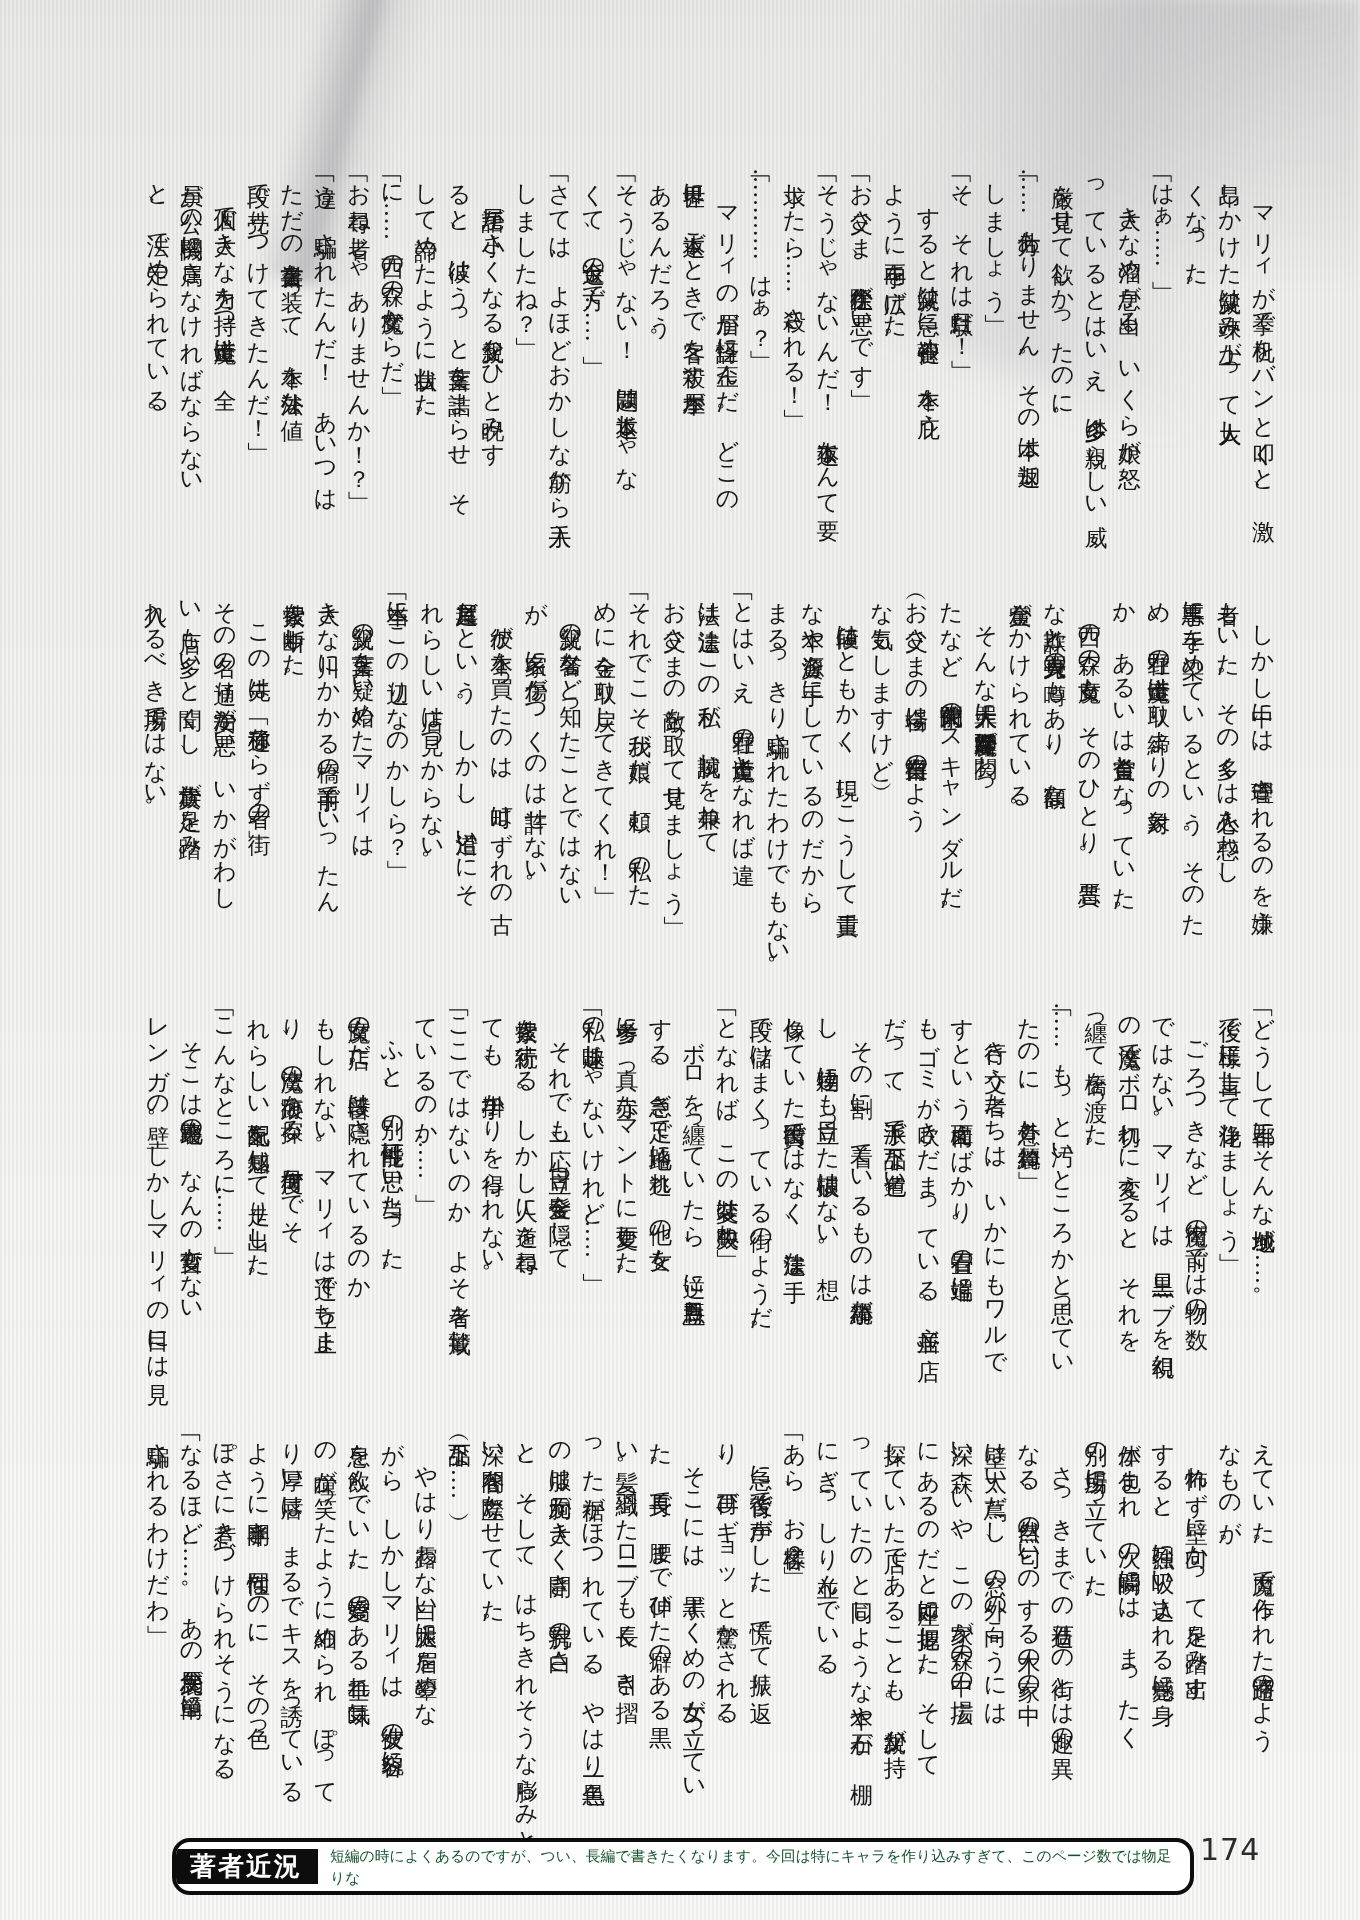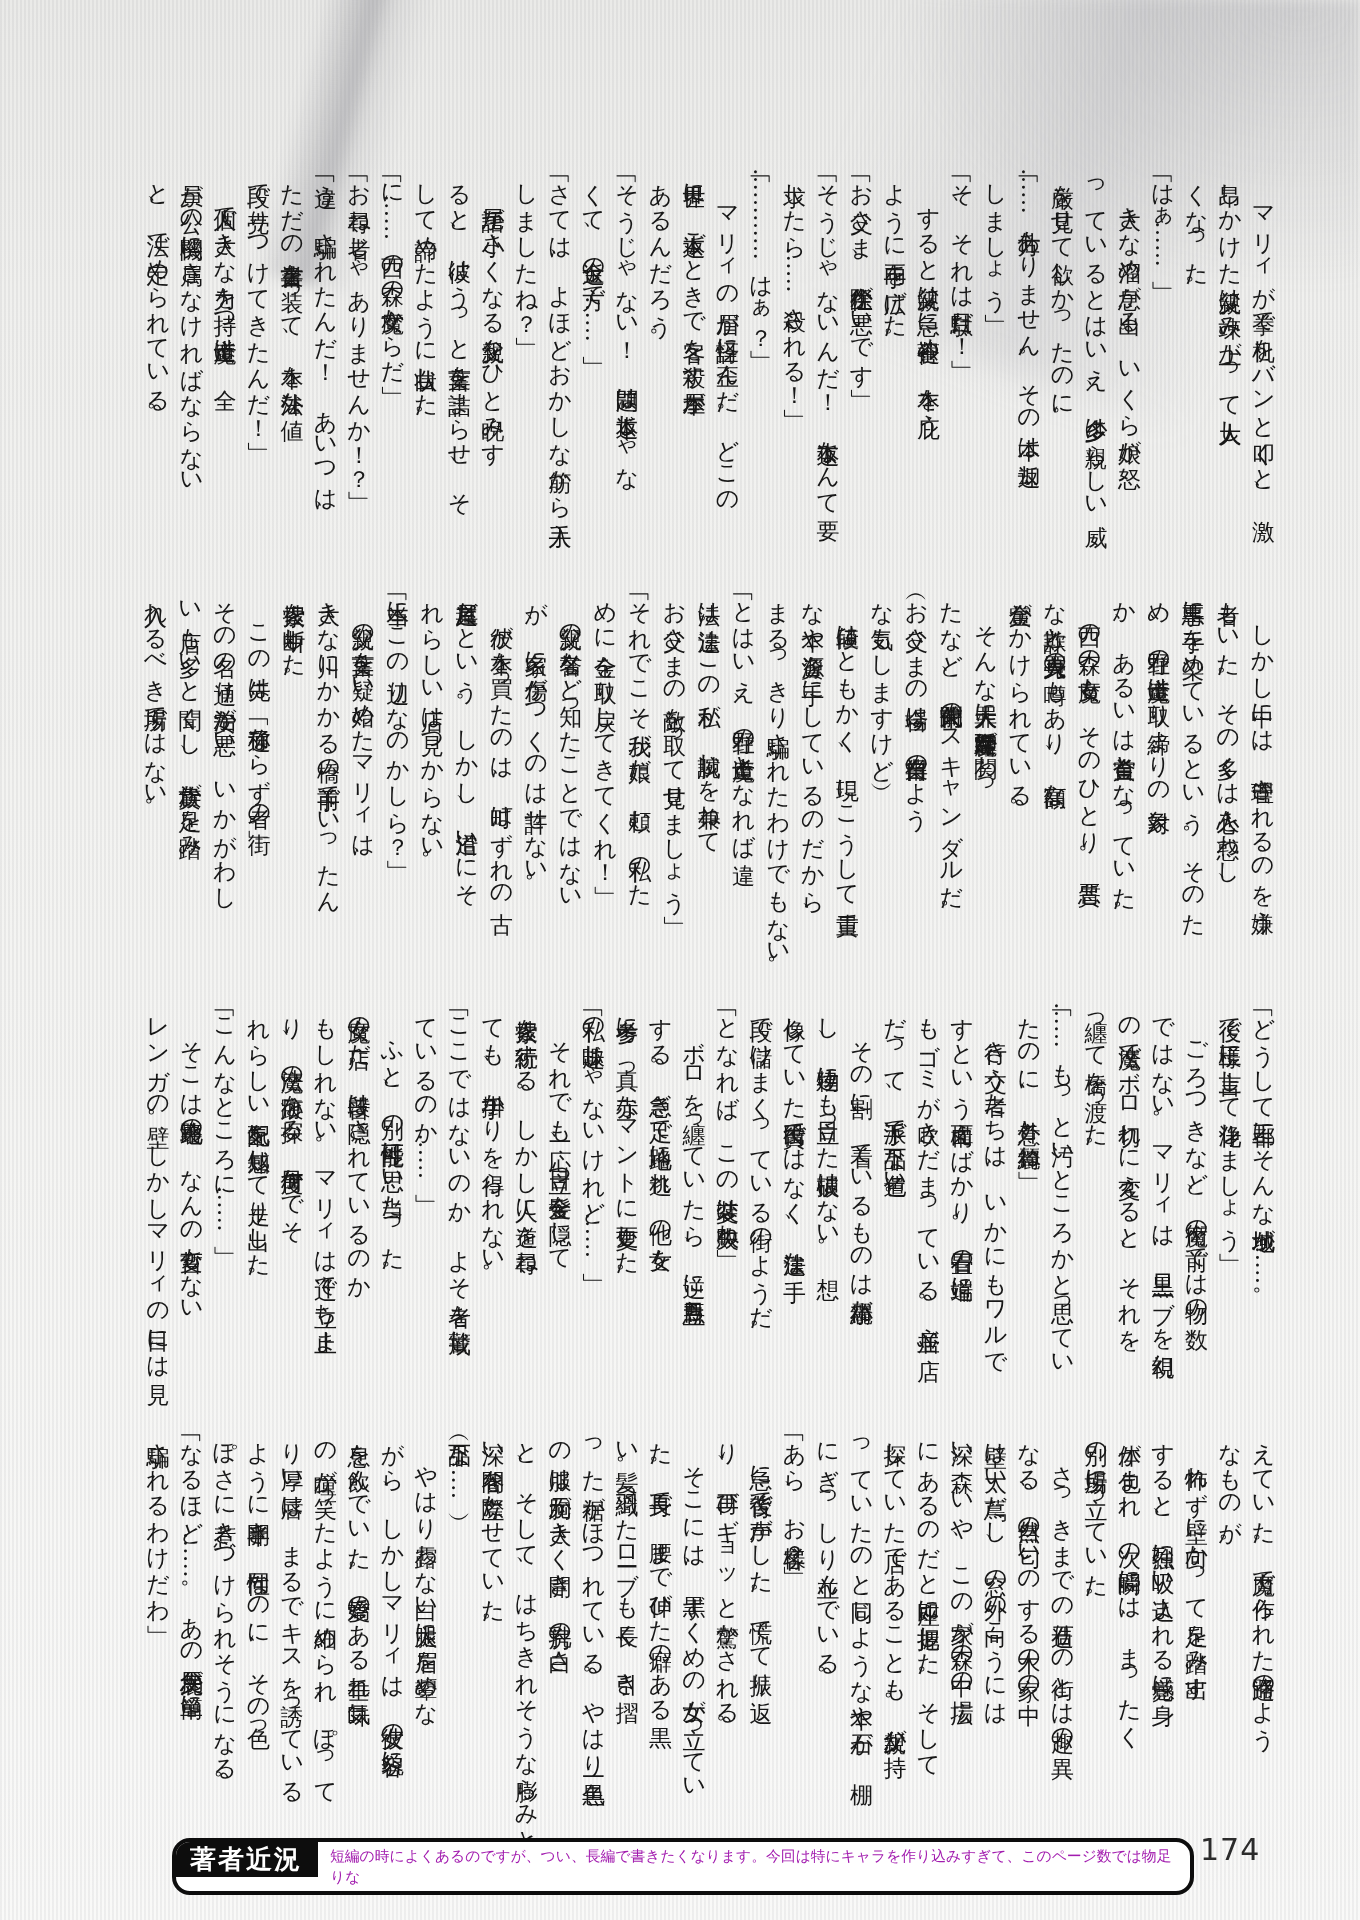--- a/index.html
+++ b/index.html
@@ -42,33 +42,33 @@
   }
   .band.cols33{line-height:34.6px;}
   .band .col{white-space:pre;}
   #band-0{top:168px;}
   #band-1{top:586px;}
   #band-2{top:1002px;}
   #band-3{top:1427px;}
   
   .footer{
     position:absolute;left:172px;top:1838px;width:1022px;height:57px;
-    display:flex;align-items:flex-start;background:#ffffff;
+    display:flex;align-items:center;background:#ffffff;
     border:4px solid #0d0d0d;border-radius:18px;box-sizing:border-box;overflow:hidden;
   }
   .footer-label{
     background:#0d0d0d;color:#ffffff;flex:0 0 auto;
     display:flex;align-items:center;justify-content:center;
     padding:0 16px 0 14px;
     font-family:"DejaVu Sans","Liberation Sans",sans-serif;
     font-weight:bold;font-size:26px;letter-spacing:2px;
   }
   .footer-text{
     flex:1 1 auto;display:flex;flex-direction:row;justify-content:center;
-    padding:3px 12px;color:#a21caf;
+    padding:3px 12px;color:#14532d;
     font-family:"DejaVu Sans","Liberation Sans",sans-serif;
     font-size:14.8px;line-height:1.45;
   }
   .page-number{
     position:absolute;left:1200px;top:1832px;
     font-family:"DejaVu Sans","Liberation Sans",sans-serif;
     font-size:30px;color:#2b2b2b;letter-spacing:1px;
   }
 </style>
 </head>

